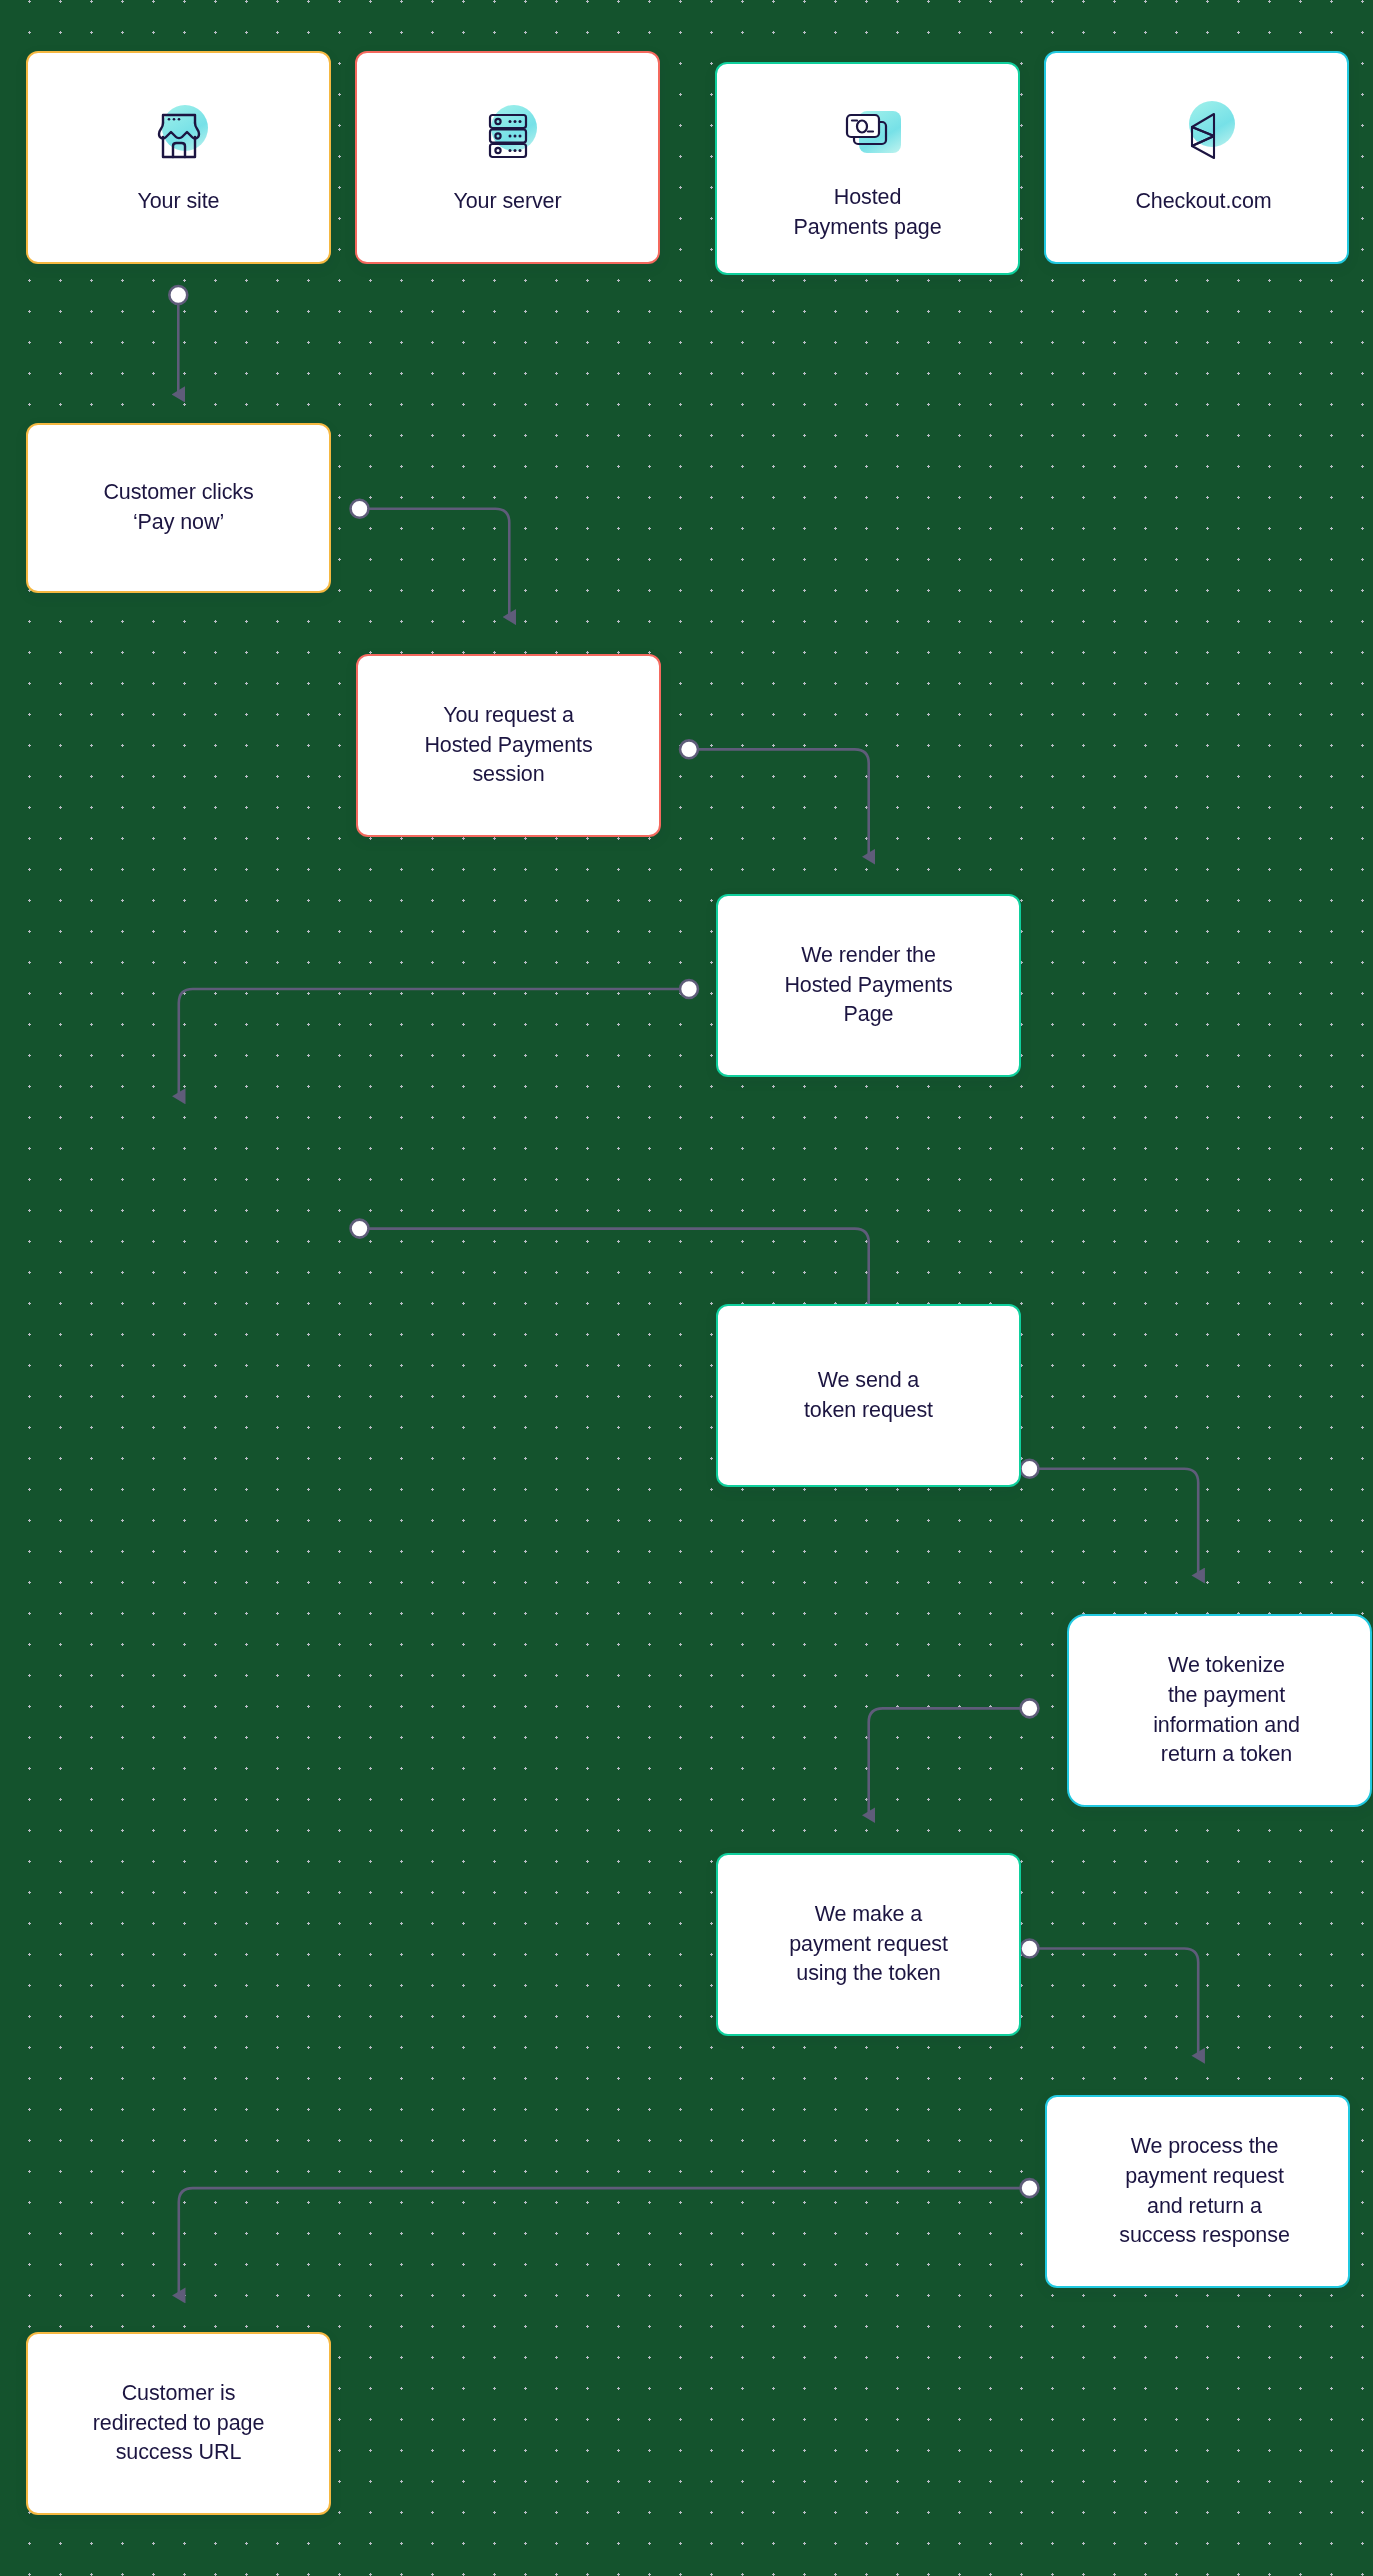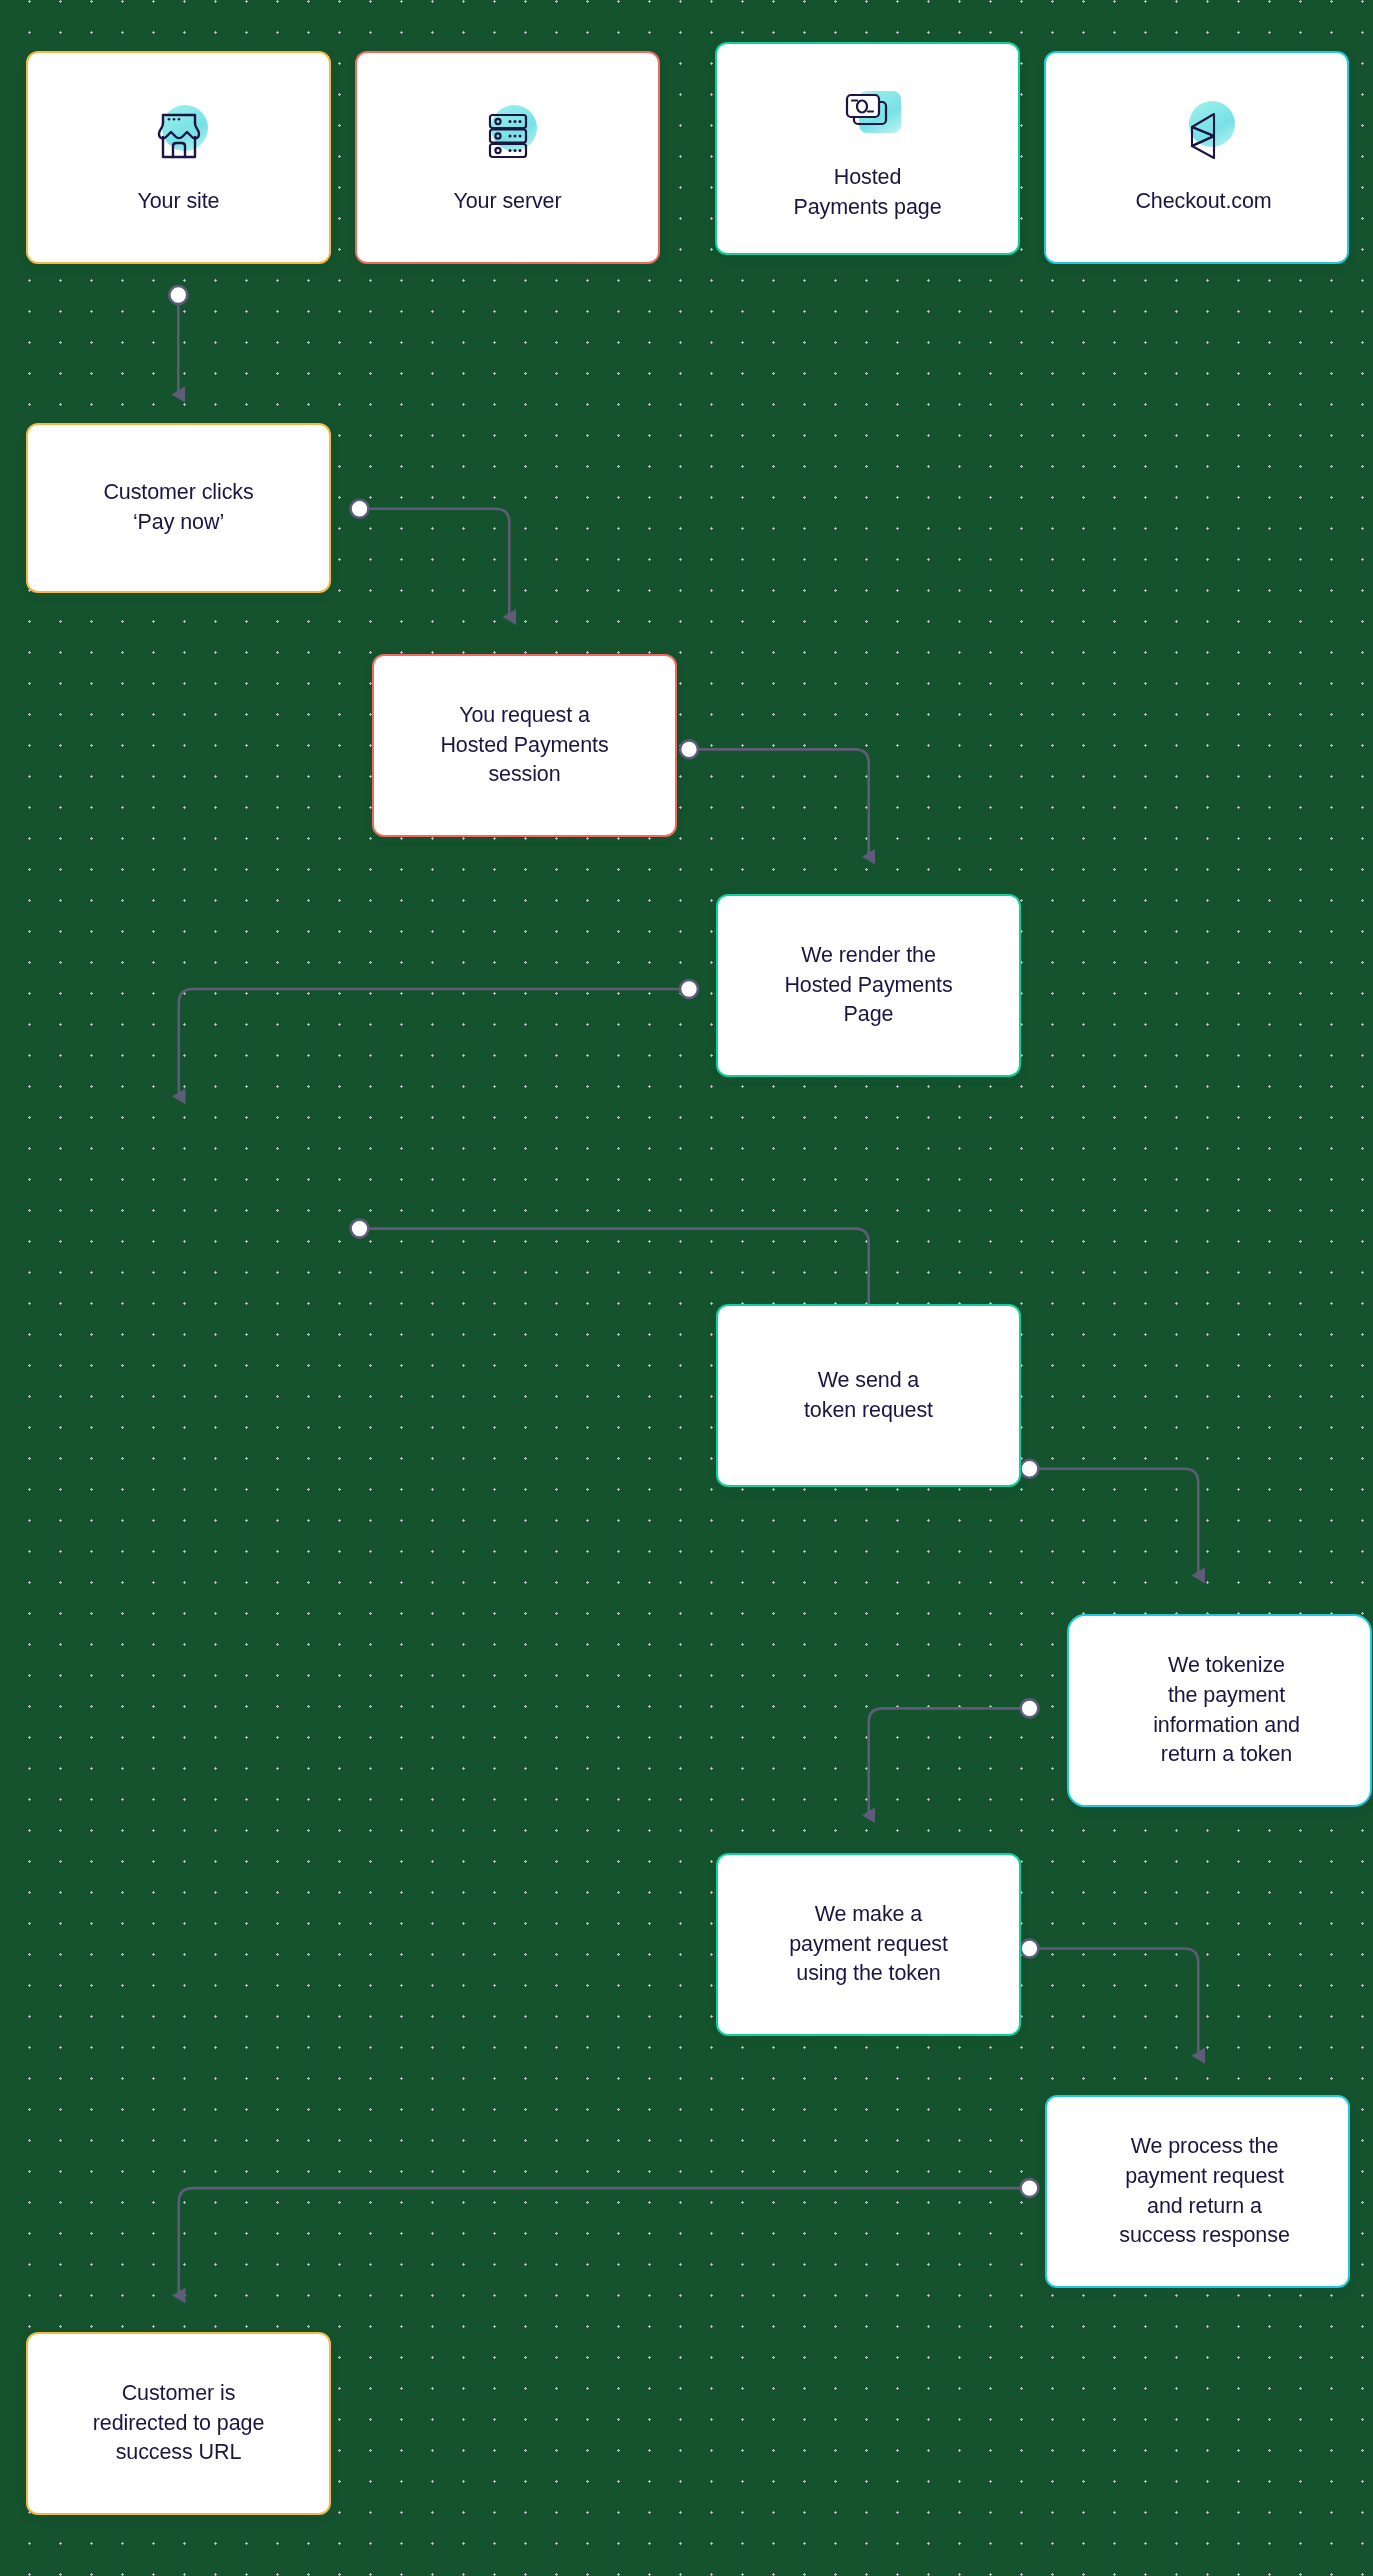--- a/index.html
+++ b/index.html
@@ -186,21 +186,21 @@
             <circle cx="37" cy="26" r="1.5"></circle>
           <circle cx="27" cy="40.5" r="1.5"></circle>
             <circle cx="32" cy="40.5" r="1.5"></circle>
             <circle cx="37" cy="40.5" r="1.5"></circle>
         </g>
       </svg>
     </span>
     <span class="label">Your server</span>
   </div>
 
-  <div class="node legend c-green" style="left:715px; top:42px; width:305px; height:213px;">
+  <div class="node legend c-green" style="left:715px; top:62px; width:305px; height:213px;">
     <span class="icon-wrap">
       <span class="icon-blob" style="right:4px; top:16px; width:42px; height:42px; border-radius:8px;"></span>
       <svg class="icon-svg" width="52" height="46" viewBox="0 0 52 46" fill="none" stroke="#1c1541" stroke-width="2.2" stroke-linejoin="round" stroke-linecap="round">
         <rect x="12" y="13" width="32" height="22" rx="4"></rect>
         <rect x="5" y="6" width="32" height="22" rx="4" fill="#ffffff"></rect>
         <path d="M10 11.5 L15 11.5"></path>
         <ellipse cx="20" cy="17.5" rx="5" ry="6"></ellipse>
         <path d="M26 22.5 L31 22.5"></path>
       </svg>
     </span>
@@ -218,21 +218,21 @@
       </svg>
     </span>
     <span class="label">Checkout.com</span>
   </div>
 
   <div class="node c-yellow" style="left:26px; top:423px; width:305px; height:170px;">
     <span class="label">Customer clicks
 ‘Pay now’</span>
   </div>
 
-  <div class="node c-red" style="left:372px; top:654px; width:305px; height:183px;justify-content:center;">
+  <div class="node c-red" style="left:356px; top:654px; width:305px; height:183px;justify-content:center;">
     <span class="label">You request a
 Hosted Payments
 session</span>
   </div>
 
   <div class="node c-green" style="left:716px; top:894px; width:305px; height:183px;">
     <span class="label">We render the
 Hosted Payments
 Page</span>
   </div>

